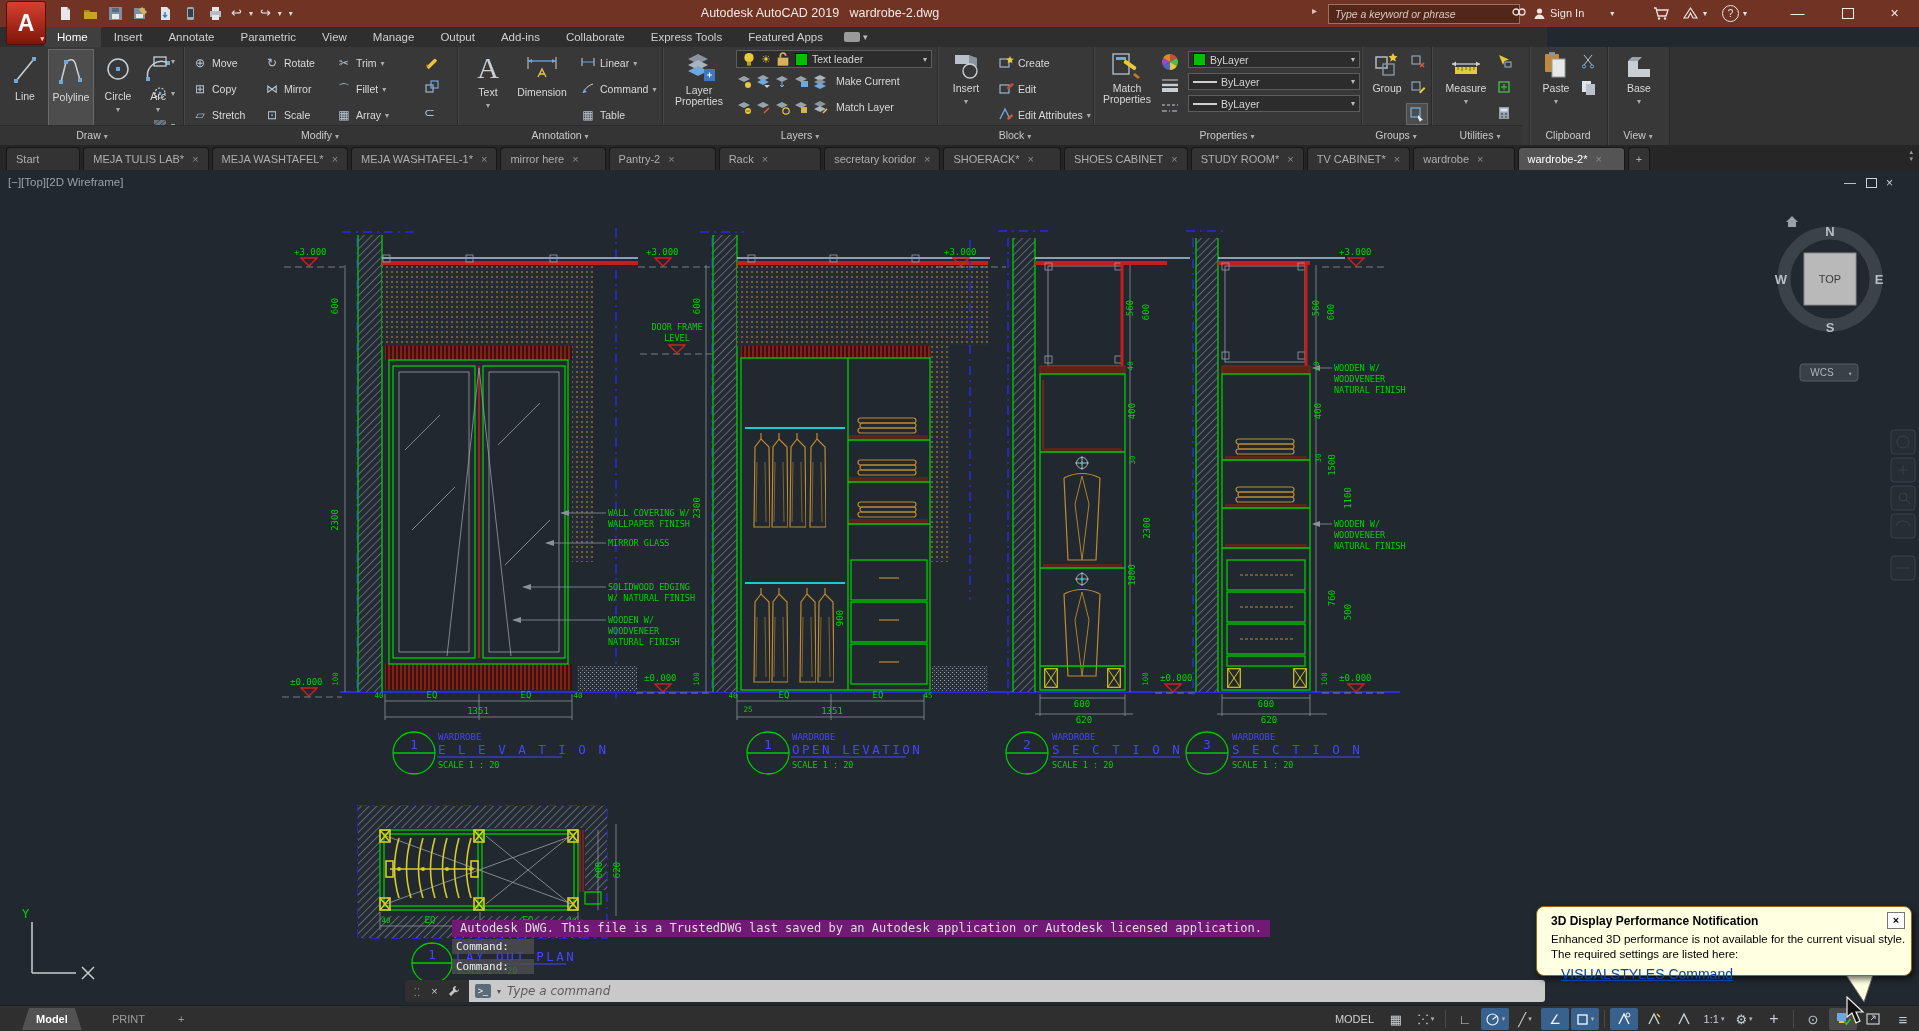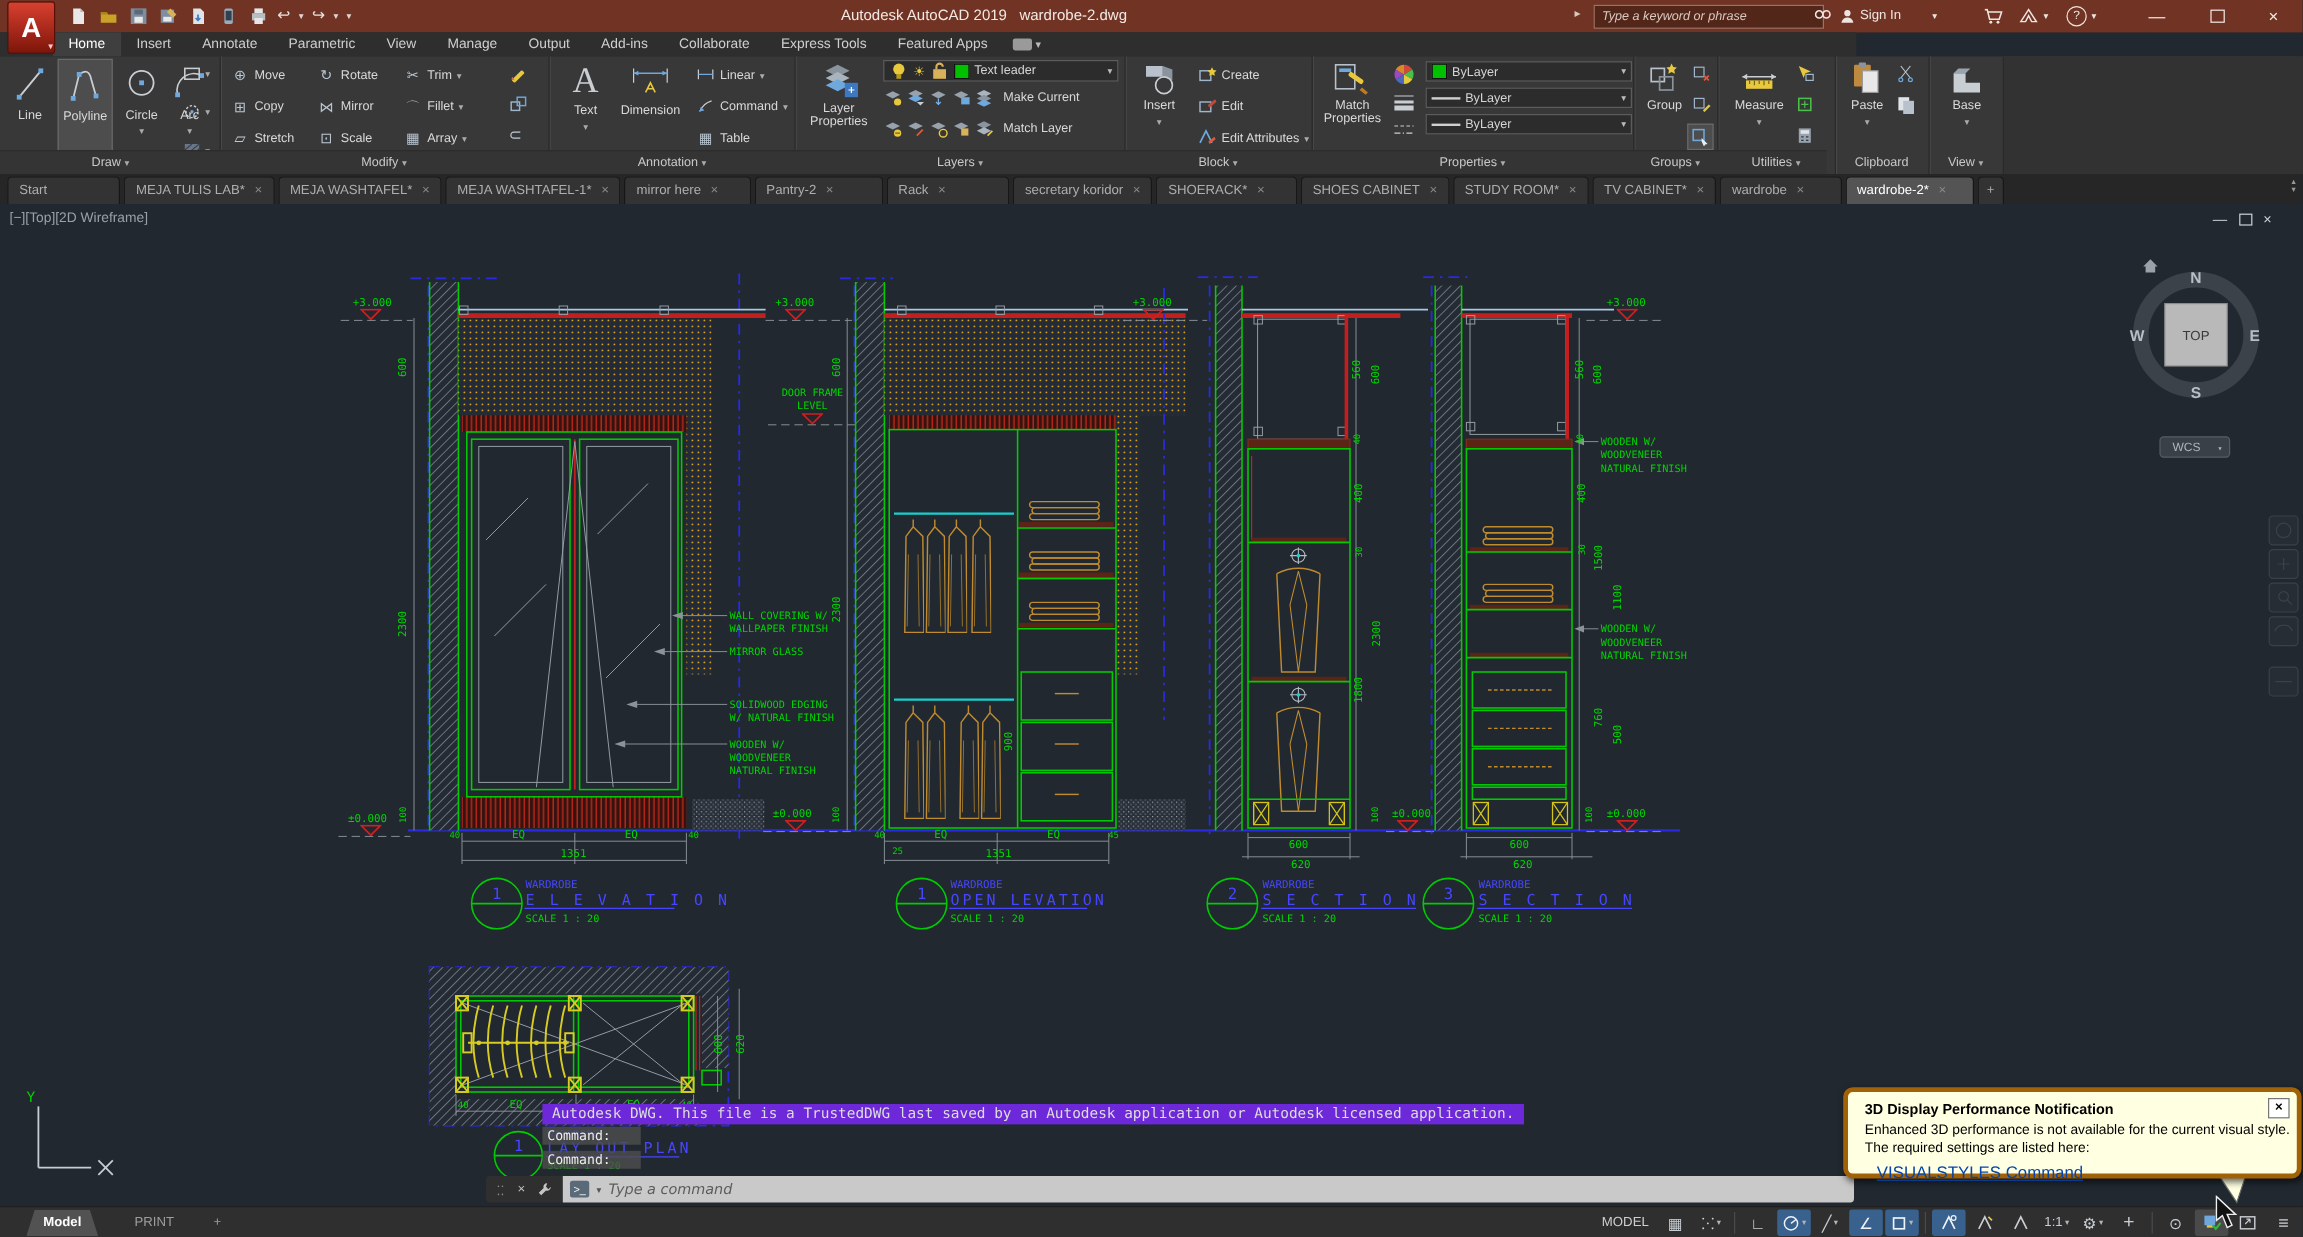--- a/index.html
+++ b/index.html
@@ -62,39 +62,39 @@
   .bT{fill:#4646ff;font-size:12.5px;letter-spacing:2.5px}
   .bn{fill:#4646ff;font-size:13px}
   .dl{stroke:#8b9299;stroke-width:.8;fill:none}
   .dd2{stroke:#8b9299;stroke-width:.8;stroke-dasharray:7 4;fill:none}
   .cl{stroke:#2a2ae0;stroke-width:1.5;stroke-dasharray:9 5 2 5;fill:none}
   .gl{stroke:#00cc00;stroke-width:1.3;fill:none}
   .gry{stroke:#98a0a8;stroke-width:.8;fill:none}
   .tan{stroke:#bf8b2e;stroke-width:1.2;fill:none}
   .ylw{stroke:#d8cc22;stroke-width:1.6;fill:none}
   
-  #trustbar{left:452px;top:920px;height:17px;background:#6d28d9;color:#dcdcdc;font-family:"DejaVu Sans Mono",monospace;font-size:12px;line-height:17px;padding:0 8px;white-space:nowrap}
+  #trustbar{left:452px;top:920px;height:17px;background:#701a75;color:#dcdcdc;font-family:"DejaVu Sans Mono",monospace;font-size:12px;line-height:17px;padding:0 8px;white-space:nowrap}
   .cmdline{left:452px;width:74px;height:15px;background:#4e4e4ecc;color:#ececec;font-family:"DejaVu Sans Mono",monospace;font-size:11px;line-height:15px;padding:0 4px}
   #cmdbar{left:405px;top:980px;width:1140px;height:22px;display:flex}
   #cmdgrip{width:56px;background:#2f2f2f;border-radius:3px 0 0 3px;display:flex;align-items:center;justify-content:space-around;color:#c5c5c5;font-size:11px;padding:0 4px}
   #cmdfield{flex:1;background:#c9c9c9;border-radius:0 3px 3px 0;display:flex;align-items:center;gap:6px;padding:0 6px;color:#555}
   #cmdprompt{width:16px;height:14px;background:#5a6a78;color:#fff;font-size:9px;line-height:14px;text-align:center;border-radius:2px}
   #cmdph{font-style:italic;font-size:12px;color:#5c5c5c;font-family:"DejaVu Sans",sans-serif}
   
   #statusbar{left:0;top:1005px;width:1919px;height:26px;background:#2f2f2f;border-top:1px solid #1f1f1f}
   .stab{position:absolute;top:2px;height:22px;display:flex;align-items:center;justify-content:center;font-size:11px;color:#9d9d9d;padding:0 14px;clip-path:polygon(7px 0,calc(100% - 7px) 0,100% 100%,0 100%)}
   .stab.on{background:#525252;color:#fff;font-weight:bold}
   #sicons{position:absolute;right:2px;top:1px;height:24px;display:flex;align-items:center;gap:2px}
   .sic{min-width:24px;height:22px;display:flex;align-items:center;justify-content:center;color:#c9ced3;font-size:13px;border-radius:2px;padding:0 2px}
   .sic.on{background:#39618e;color:#eef3f8}
   .sic .car{font-size:7px;color:#b5b5b5;margin-left:2px}
   .ssep{width:1px;height:18px;background:#4a4a4a;margin:0 3px}
   #modeltxt{color:#cfcfcf;font-size:11px;margin-right:6px}
   
-  #notif{left:1536px;top:906px;width:374px;height:68px;background:#ffffe1;border:4px solid #a16207;border-radius:8px;box-shadow:2px 3px 6px #0009;color:#000;z-index:30}
+  #notif{left:1536px;top:906px;width:374px;height:68px;background:#ffffe1;border:1px solid #a16207;border-radius:8px;box-shadow:2px 3px 6px #0009;color:#000;z-index:30}
   #notif .ttl{font-weight:bold;font-size:12px;margin:7px 0 4px 14px}
   #notif .bd{font-size:11.5px;margin-left:14px;line-height:15px}
   #notif a{color:#0645ad;font-size:14px;margin-left:24px;display:inline-block;margin-top:4px}
   #notifx{position:absolute;right:6px;top:5px;width:16px;height:15px;background:#fff;border:1px solid #777;font-size:11px;line-height:14px;text-align:center;font-weight:bold}
   #notiftail{position:absolute;left:1842px;top:972px;z-index:29}
 </style>
 </head>
 <body>
 
 <div class="abs" id="titlebar"></div>
@@ -622,21 +622,21 @@
   <div class="plabel" style="left:800px"><span>Layers</span> <span class="car">▾</span></div>
   <div class="plabel" style="left:1015px"><span>Block</span> <span class="car">▾</span></div>
   <div class="plabel" style="left:1227px"><span>Properties</span> <span class="car">▾</span></div>
   <div class="plabel" style="left:1396px"><span>Groups</span> <span class="car">▾</span></div>
   <div class="plabel" style="left:1480px"><span>Utilities</span> <span class="car">▾</span></div>
   <div class="plabel" style="left:1568px"><span>Clipboard</span></div>
   <div class="plabel" style="left:1638px"><span>View</span> <span class="car">▾</span></div>
 </div>
 
 <div class="abs" id="ftabs">
-  <div class="ftab" style="padding-right:60px">
+  <div class="ftab" style="padding-right:40px">
       <span>Start</span>
     </div>
   <div class="ftab">
       <span>MEJA TULIS LAB*</span>
       <span class="x">×</span>
     </div>
   <div class="ftab">
       <span>MEJA WASHTAFEL*</span>
       <span class="x">×</span>
     </div>

